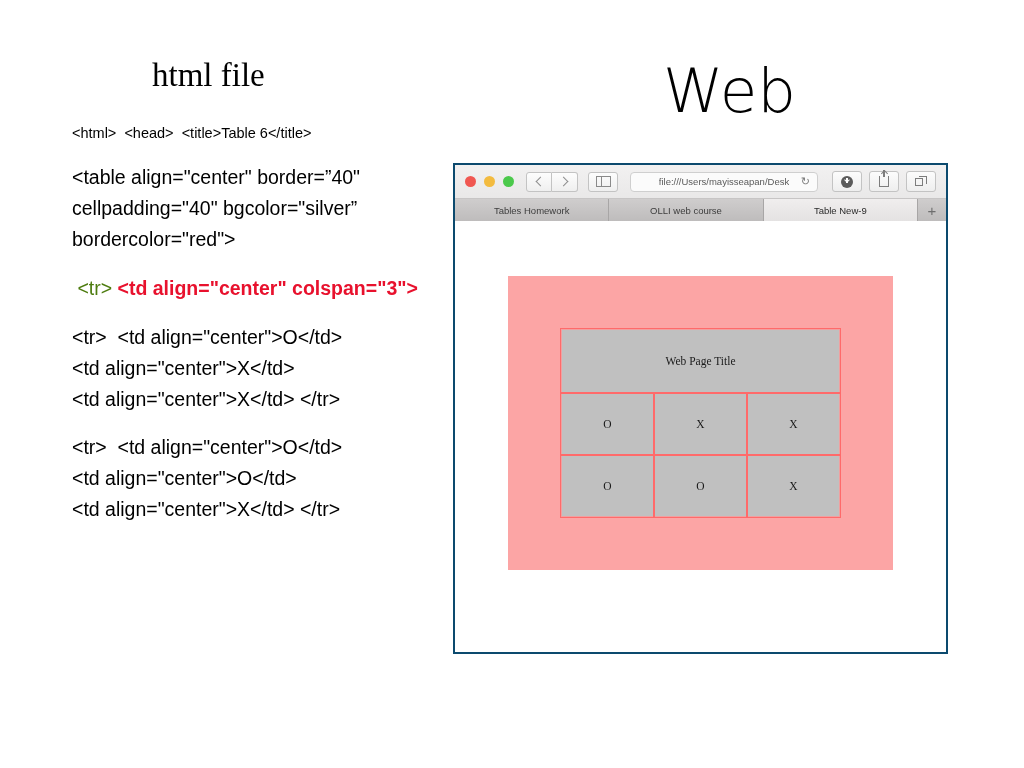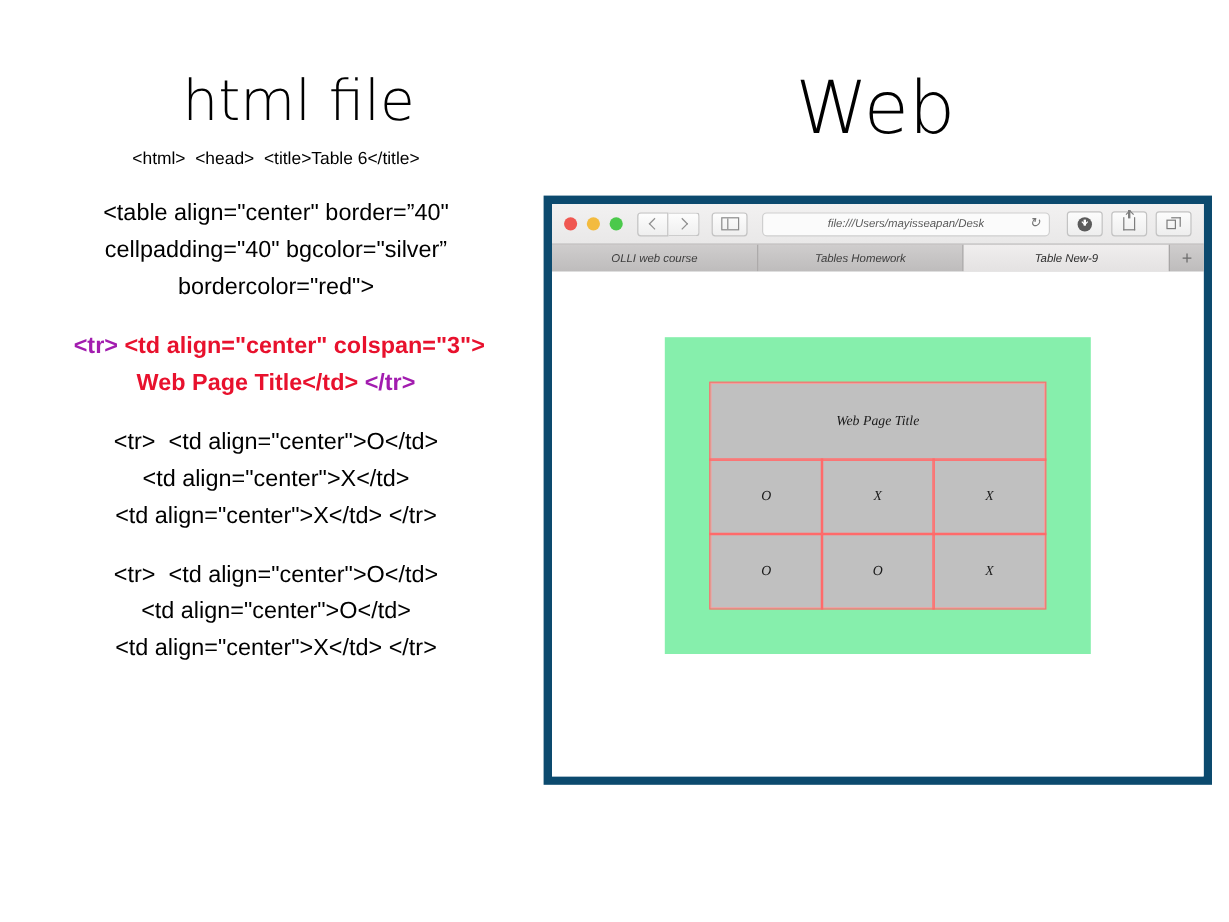--- a/index.html
+++ b/index.html
@@ -19,66 +19,65 @@
   .heading {
     position: absolute;
     font-family: "DejaVu Sans", sans-serif;
     font-weight: 300;
     color: #000000;
     white-space: nowrap;
   }
   #heading-left {
     left: 152px;
     top: 57px;
-    font-size: 47px;
+    font-size: 33px;
+    font-family: Liberation Serif, serif;
   }
   #heading-right {
     left: 663px;
     top: 55px;
     font-size: 61px;
   }
 
   
   #code-listing {
     position: absolute;
-    left: 40px;
+    left: 72px;
     top: 122px;
     width: 380px;
     color: #000000;
-    text-align: center;
   }
   .code-block {
     margin: 0 0 18px 0;
   }
   .code-block:last-child { margin-bottom: 0; }
 
   .code-line {
     display: block;
     white-space: pre-wrap;
     line-height: 1.30;
   }
   .size-sm .code-line { font-size: 14.5px; line-height: 1.55; }
   .size-md .code-line { font-size: 19.5px; line-height: 1.58; }
   .size-lg .code-line { font-size: 19.5px; line-height: 1.58; }
   .seg-red { color: #e8112d; font-weight: bold; }
-  .seg-black { color: #a21caf; font-weight: bold; }
+  .seg-black { color: #4d7c0f; font-weight: normal; }
 
   #block-title-row .code-line { font-size: 19.5px; line-height: 1.60; }
 
   
   #browser-window {
     position: absolute;
     left: 453px;
     top: 163px;
-    width: 557px;
+    width: 495px;
     height: 491px;
     background: #ffffff;
-    border: 7px solid #0c4a6e;
-    box-sizing: border-box;
-    font-style: italic;
+    border: 2px solid #0c4a6e;
+    box-sizing: border-box;
   }
 
   #browser-chrome {
     height: 56px;
     background: linear-gradient(180deg, #f0efef 0%, #e6e5e5 100%);
     border-bottom: 1px solid #b9b9b9;
     box-sizing: border-box;
     position: relative;
   }
 
@@ -307,22 +306,22 @@
     display: flex;
     align-items: flex-start;
     justify-content: center;
     padding-top: 55px;
     box-sizing: border-box;
   }
 
   #rendered-table {
     border-collapse: separate;
     border-spacing: 0;
-    background: #86efac;
-    padding: 38px;
+    background: #fca5a5;
+    padding: 53px;
     font-family: "Liberation Serif", serif;
   }
   #rendered-table td {
     background: #c0c0c0;
     border: 1px solid #f0a0a0;
     outline: 1px solid #ff6a6a;
     text-align: center;
     vertical-align: middle;
     font-size: 11.5px;
     color: #1a1a1a;
@@ -348,21 +347,20 @@
     <div class="code-block size-sm" id="block-doc-head">
       <span class="code-line">&lt;html&gt;  &lt;head&gt;  &lt;title&gt;Table 6&lt;/title&gt;</span>
     </div>
     <div class="code-block size-md" id="block-table-open">
       <span class="code-line">&lt;table align="center" border=”40"</span>
       <span class="code-line">cellpadding="40" bgcolor="silver”</span>
       <span class="code-line">bordercolor="red"&gt;</span>
     </div>
     <div class="code-block size-lg" id="block-title-row">
       <span class="code-line"><span class="seg-black"> &lt;tr&gt; </span><span class="seg-red">&lt;td align="center" colspan="3"&gt;</span></span>
-      <span class="code-line"><span class="seg-red">Web Page Title&lt;/td&gt;</span><span class="seg-black"> &lt;/tr&gt;</span></span>
     </div>
     <div class="code-block size-md" id="block-row-1">
       <span class="code-line">&lt;tr&gt;  &lt;td align="center"&gt;O&lt;/td&gt;</span>
       <span class="code-line">&lt;td align="center"&gt;X&lt;/td&gt;</span>
       <span class="code-line">&lt;td align="center"&gt;X&lt;/td&gt; &lt;/tr&gt;</span>
     </div>
     <div class="code-block size-md" id="block-row-2">
       <span class="code-line">&lt;tr&gt;  &lt;td align="center"&gt;O&lt;/td&gt;</span>
       <span class="code-line">&lt;td align="center"&gt;O&lt;/td&gt;</span>
       <span class="code-line">&lt;td align="center"&gt;X&lt;/td&gt; &lt;/tr&gt;</span>
@@ -407,22 +405,22 @@
           <span class="share-glyph"></span>
         </div>
         <div class="icon-btn">
           <span class="tabs-glyph"></span>
         </div>
       </div>
 
     </div>
 
     <div id="tab-row">
+      <div class="tab">Tables Homework</div>
       <div class="tab">OLLI web course</div>
-      <div class="tab">Tables Homework</div>
       <div class="tab active">Table New-9</div>
       <div id="tab-add">+</div>
     </div>
 
   </div>
 
   <div id="page-viewport">
     <table id="rendered-table">
       <tbody>
           <tr>

